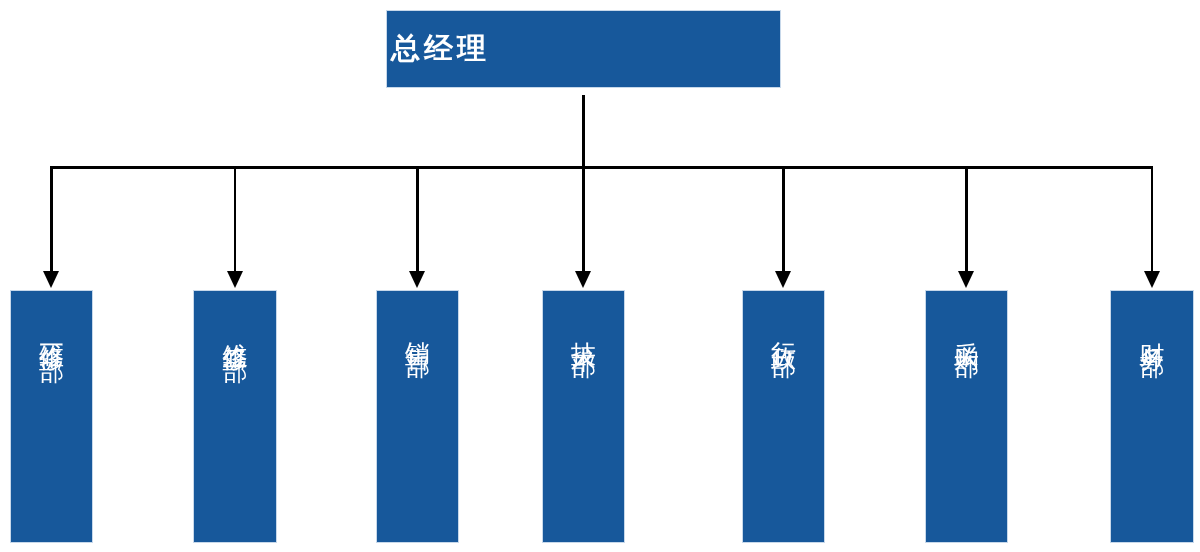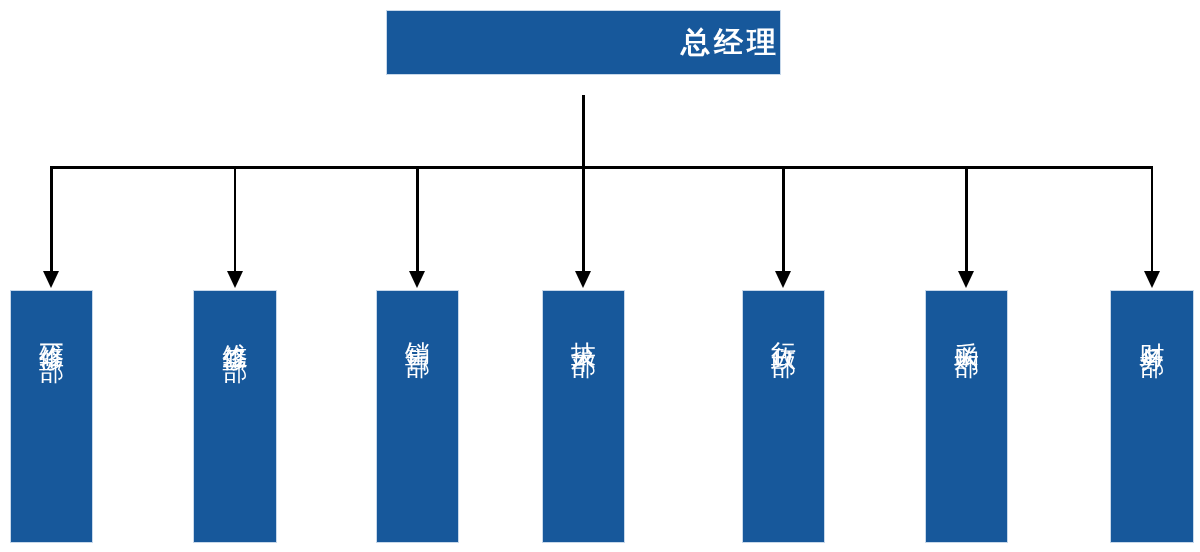--- a/index.html
+++ b/index.html
@@ -19,24 +19,24 @@
   .node {
     position: absolute;
     background: #17589B;
     box-sizing: border-box;
     border: 1px solid #c7d8ea;
   }
   .root-node {
     left: 386px;
     top: 10px;
     width: 395px;
-    height: 65px;
+    height: 78px;
     display: flex;
     align-items: center;
-    justify-content: flex-end;
+    justify-content: flex-start;
   }
   .root-label {
     color: #ffffff;
     font-size: 29px;
     font-weight: bold;
     letter-spacing: 4px;
     text-indent: 4px;
   }
   .dept-node {
     top: 290px;

